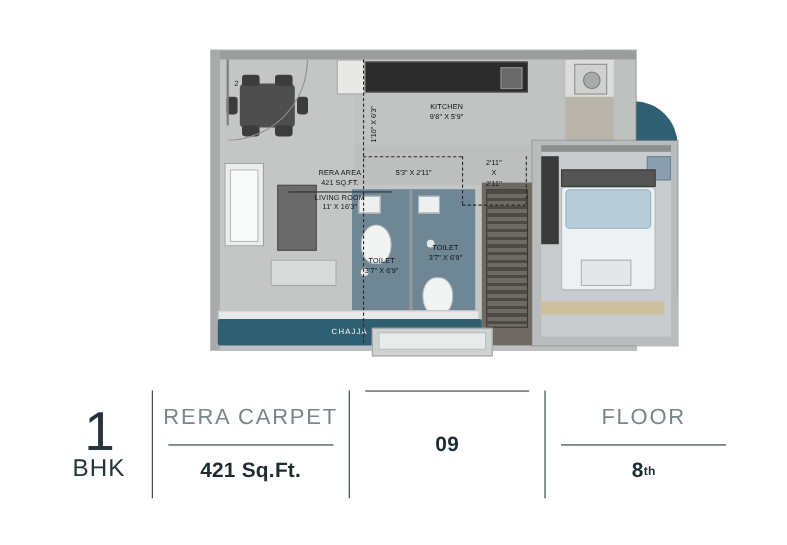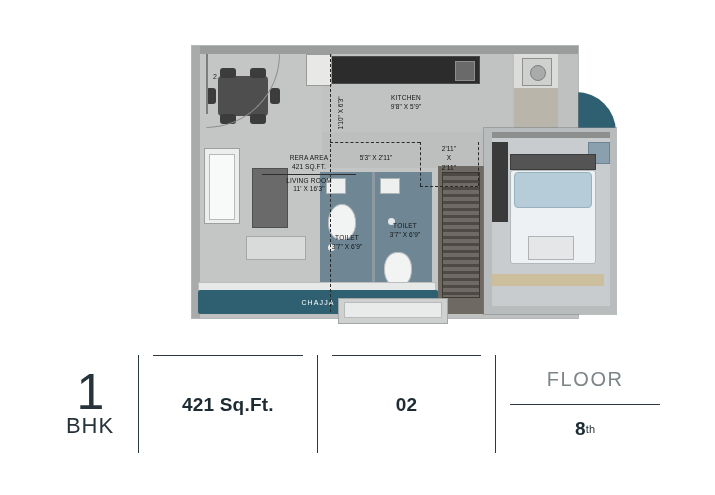--- a/index.html
+++ b/index.html
@@ -285,21 +285,21 @@
   }
   .col .head{
     flex:1;display:flex;align-items:center;justify-content:center;
     font-size:20px;letter-spacing:1.6px;color:#7d8588;font-weight:400;
   }
   .col .hdiv{height:1px;background:#2a3940;margin:0 14px;}
   .col .val{
     flex:1;display:flex;align-items:center;justify-content:center;
     font-size:19px;letter-spacing:.2px;color:#1d2b33;font-weight:bold;
   }
-  .val sup{font-size:11px;vertical-align:super;font-weight:normal;text-align:right;}
+  .val sup{font-size:11px;vertical-align:super;font-weight:bold;text-align:right;}
 </style>
 </head>
 <body>
 
 <div id="plan-stage">
 
   <div class="teal-frame" id="teal-top-notch"></div>
   <div class="teal-frame" id="teal-right">
     
   </div>
@@ -430,29 +430,30 @@
 <div id="info-bar">
 
   <div id="cell-bhk">
     <div id="bhk-num">1</div>
     <div id="bhk-txt">BHK</div>
   </div>
 
   <div class="vdiv"></div>
 
   <div class="col">
+    <div class="head">RERA CARPET</div>
     <div class="hdiv"></div>
     <div class="val">421 Sq.Ft.</div>
   </div>
 
   <div class="vdiv"></div>
 
   <div class="col">
     <div class="hdiv"></div>
-    <div class="val">02</div>
+    <div class="val">09</div>
   </div>
 
   <div class="vdiv"></div>
 
   <div class="col">
     <div class="head">FLOOR</div>
     <div class="hdiv"></div>
     <div class="val">
         <span>8</span>
         <sup>th</sup>

